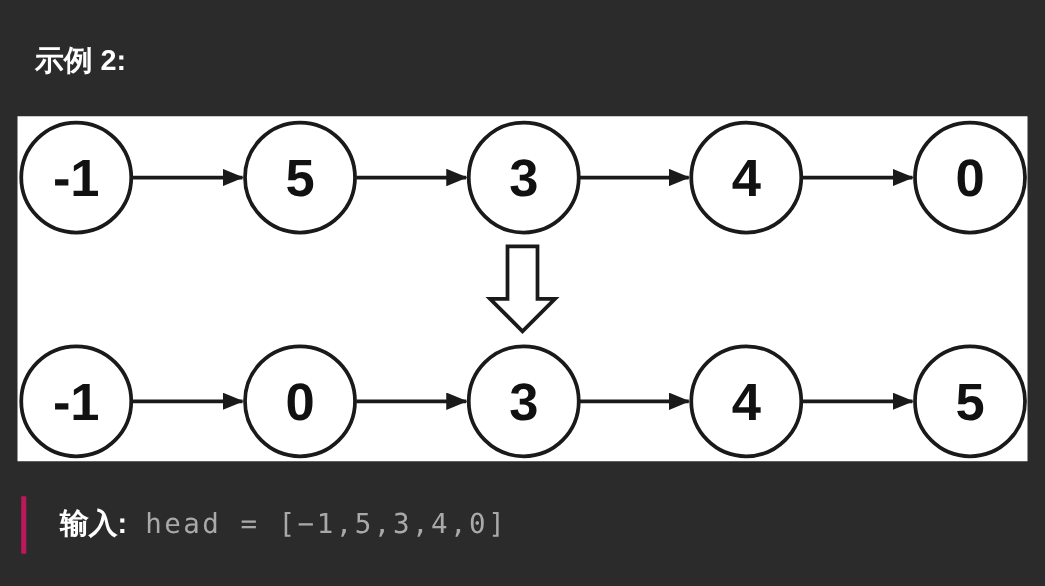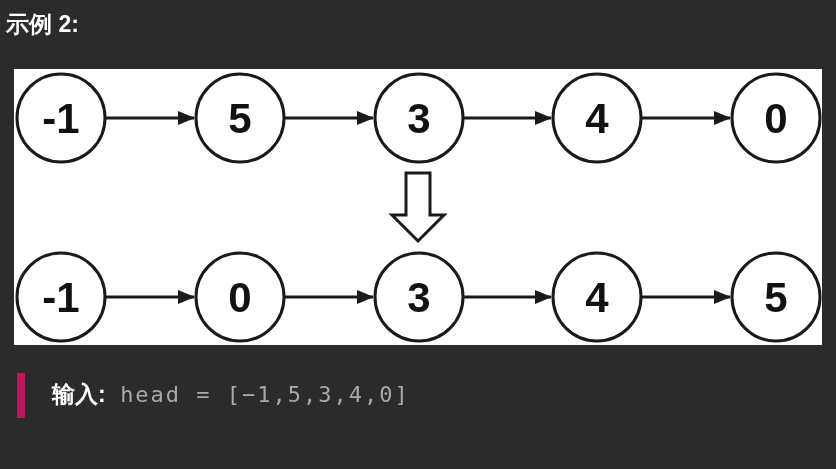--- a/index.html
+++ b/index.html
@@ -9,21 +9,22 @@
     background: #2b2b2b;
     overflow: hidden;
     font-family: "Liberation Sans", sans-serif;
     position: relative;
   }
   .title {
     color: #ffffff;
     font-weight: bold;
     font-size: 23px;
     line-height: 28px;
-    padding: 10px 0 0 6px;
+    padding: 10px 0 0 28px;
+    margin-top: 24px;
   }
   .panel {
     width: 808px;
     height: 276px;
     margin: 31px 14px 0 14px;
     background: #ffffff;
   }
   svg { display: block; }
   .node {
     fill: #ffffff;
@@ -42,21 +43,21 @@
     stroke-width: 3;
   }
   .downarrow {
     fill: #ffffff;
     stroke: #1a1a1a;
     stroke-width: 3;
     stroke-linejoin: miter;
   }
   .io {
     margin: 28px 0 0 17px;
-    border-left: 8px solid #be185d;
+    border-left: 4px solid #be185d;
     padding: 3px 0 3px 27px;
   }
   .io-line {
     line-height: 37px;
     white-space: nowrap;
   }
   .io-label {
     color: #ffffff;
     font-weight: bold;
     font-size: 23px;

